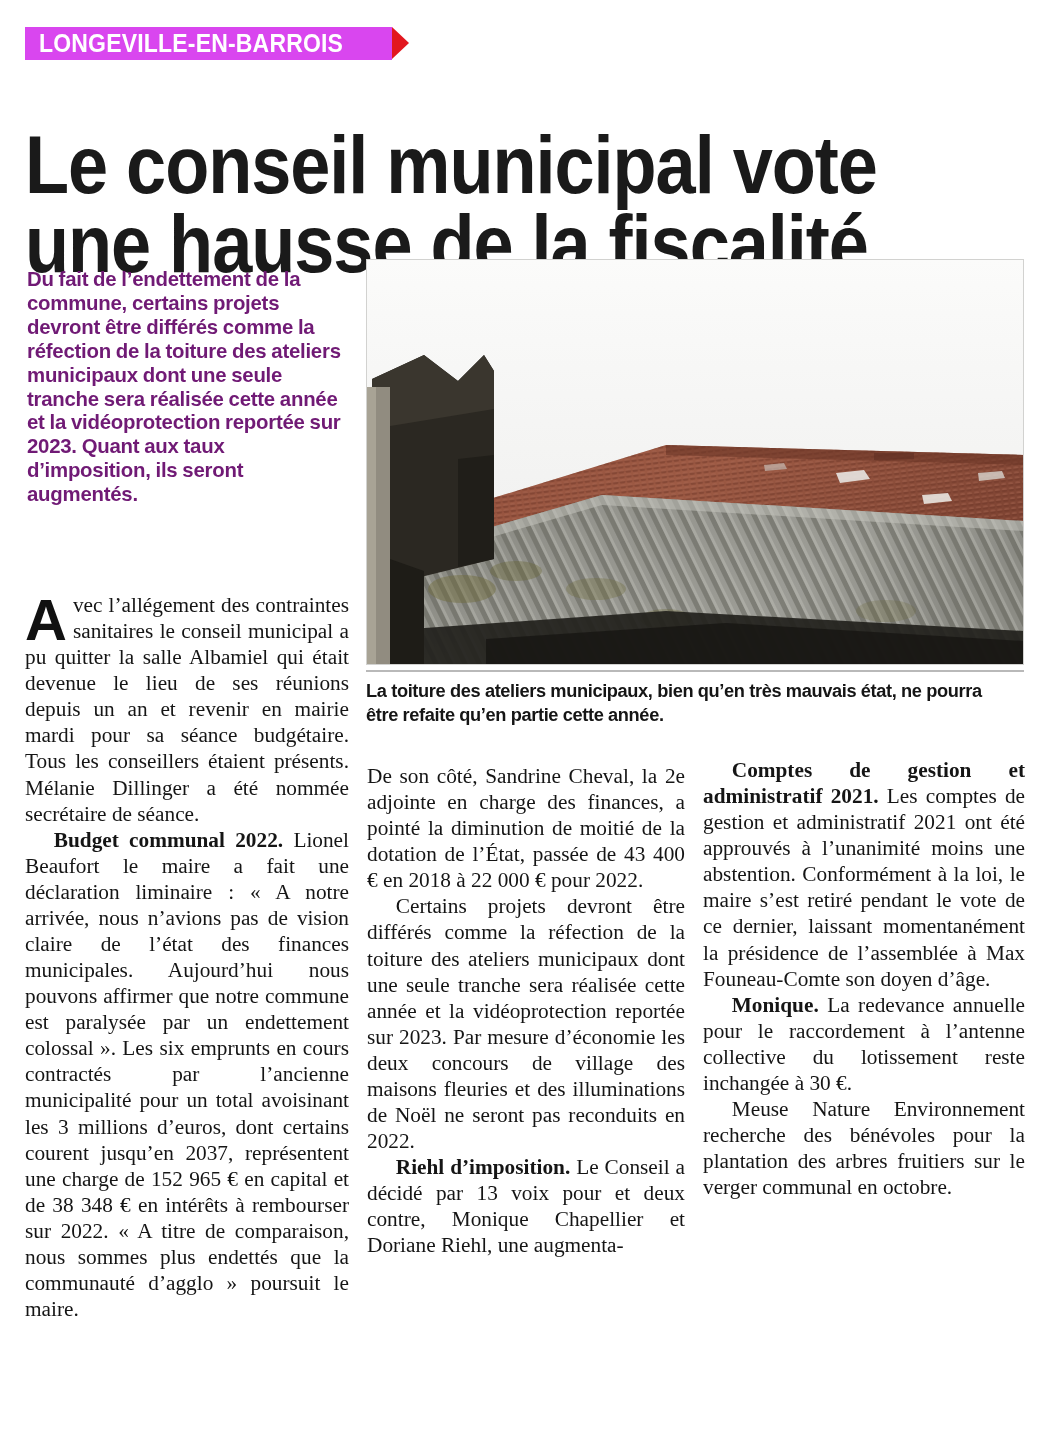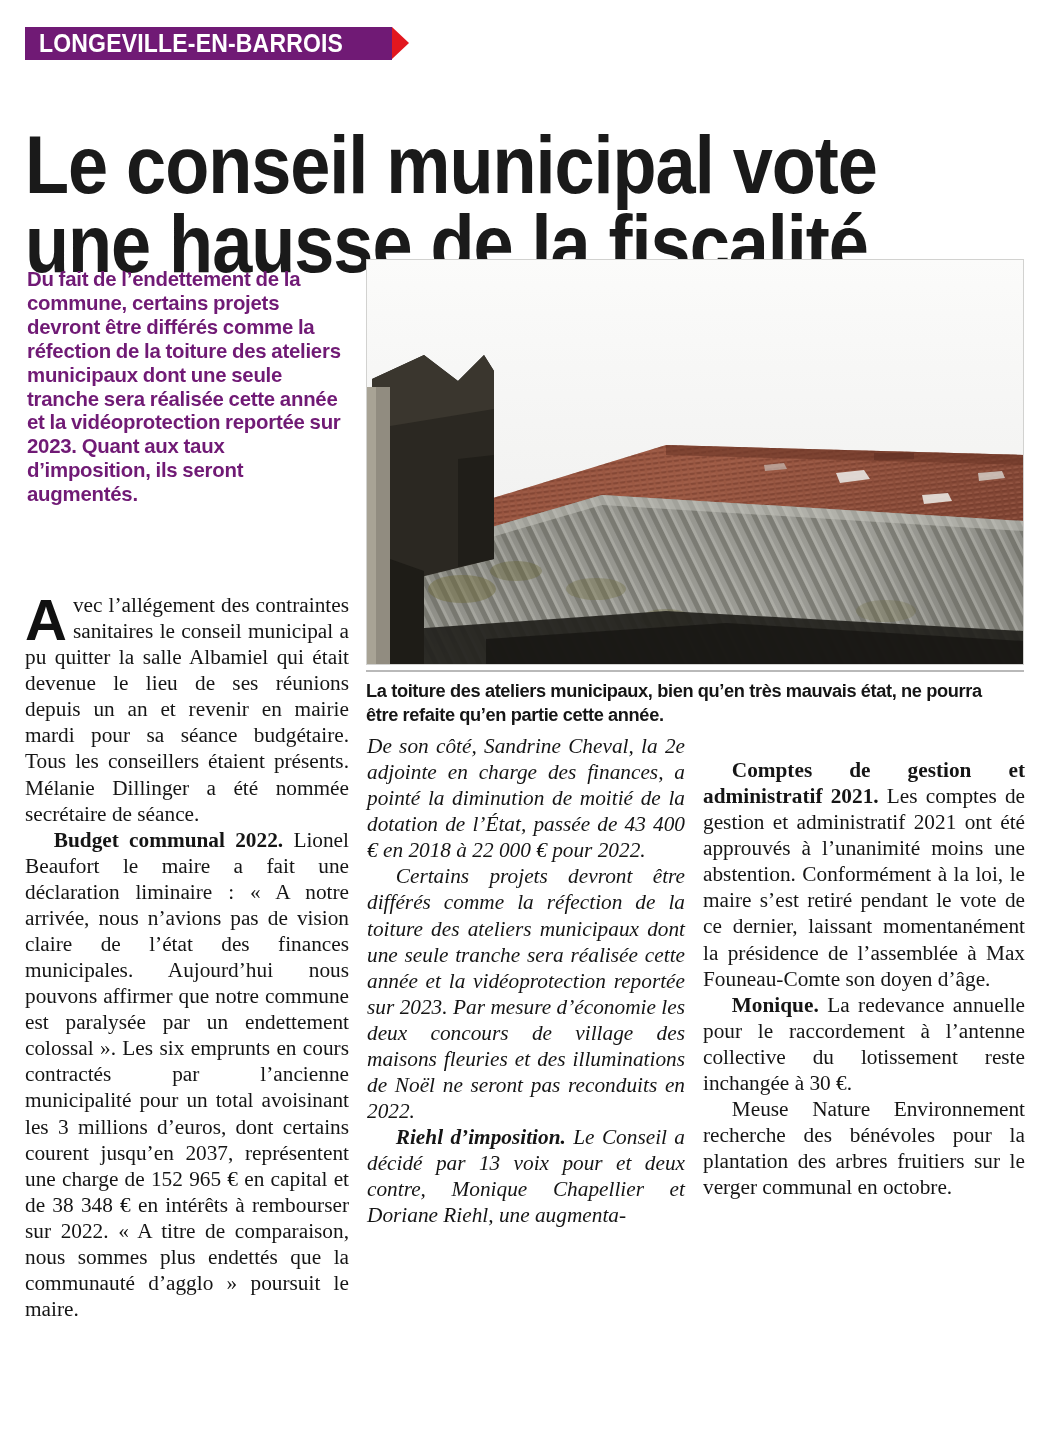--- a/index.html
+++ b/index.html
@@ -29,21 +29,21 @@
   .banner-wrap {
     position: absolute;
     left: 25px;
     top: 27px;
     height: 33px;
   }
   .banner {
     position: relative;
     display: inline-block;
     height: 33px;
-    background: #701a75;
+    background: #d946ef;
     padding: 0 22px 0 14px;
     box-sizing: border-box;
     line-height: 33px;
   }
   .banner-label {
     font-family: "Liberation Sans", sans-serif;
     font-weight: bold;
     font-size: 25px;
     letter-spacing: 0.2px;
     color: #ffffff;
@@ -141,21 +141,21 @@
     text-align: justify;
     text-justify: inter-word;
     color: #151515;
     hyphens: manual;
   }
   .col p { margin: 0; text-indent: 1.35em; }
   .col p.first { text-indent: 0; }
   .col b { font-weight: bold; }
 
   #col1 { left: 25px; top: 592px; width: 324px; }
-  #col2 { left: 367px; top: 733px; width: 318px; font-style: italic; }
+  #col2 { left: 367px; top: 763px; width: 318px; }
   #col3 { left: 703px; top: 757px; width: 322px; }
 
   .dropcap {
     float: left;
     font-family: "Liberation Sans", sans-serif;
     font-weight: bold;
     font-size: 58px;
     line-height: 0.82;
     padding: 4px 6px 0 0;
     color: #111111;

